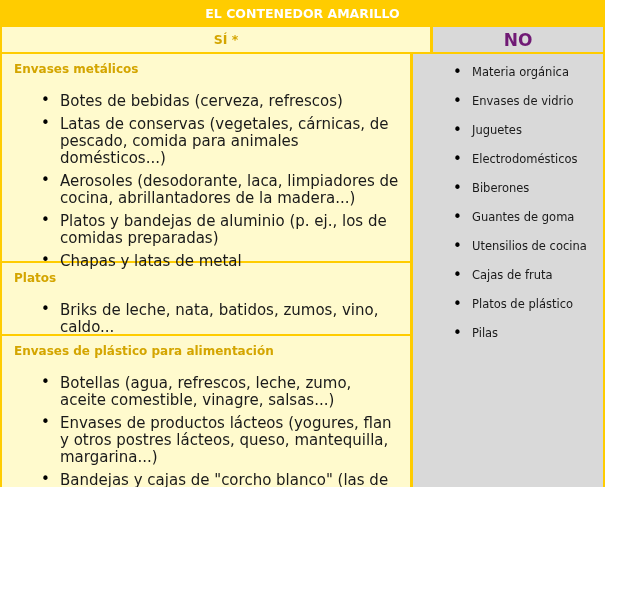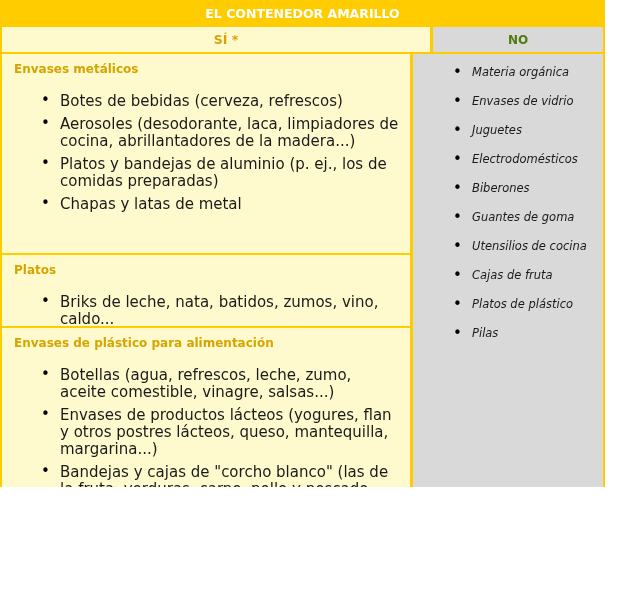--- a/index.html
+++ b/index.html
@@ -47,22 +47,22 @@
     box-sizing: content-box;
     background: var(--pale-yellow);
     border-right: 3px solid var(--gold);
     color: var(--heading-text);
     font-weight: bold; font-size: 12.5px;
     display: flex; align-items: center; justify-content: center; padding-left: 20px;
   }
   .subheader-no {
     flex: 1;
     background: var(--gray);
-    color: #4d7c0f;
-    font-weight: bold; font-size: 12px;
+    color: #701a75;
+    font-weight: bold; font-size: 17px;
     display: flex; align-items: center; justify-content: center;
   }
   .content-row {
     flex: 1;
     display: flex;
     min-height: 0;
     overflow: hidden;
   }
   .yes-col {
     width: 408px; flex: 0 0 408px;
@@ -102,21 +102,20 @@
     content: "\2022";
     position: absolute;
     left: -19px; top: -1px;
     font-size: 15px;
     color: #000000;
   }
   .no-col {
     flex: 1;
     background: var(--gray);
     overflow: hidden;
-    font-style: italic;
   }
   ul.no-list {
     list-style: none;
     margin: 0;
     padding: 4px 8px 0 59px;
   }
   ul.no-list li {
     position: relative;
     color: var(--body-text);
     font-size: 11.5px;
@@ -151,20 +150,21 @@
     </div>
 
     <div class="content-row">
 
       <div class="yes-col">
 
         <div class="section section-1">
           <div class="section-heading">Envases metálicos</div>
           <ul class="yes-list">
             <li>Botes de bebidas (cerveza, refrescos)</li>
+            <li>Latas de conservas (vegetales, cárnicas, de pescado, comida para animales domésticos...)</li>
             <li>Aerosoles (desodorante, laca, limpiadores de cocina, abrillantadores de la madera...)</li>
             <li>Platos y bandejas de aluminio (p. ej., los de comidas preparadas)</li>
             <li>Chapas y latas de metal</li>
           </ul>
         </div>
 
         <div class="section section-2">
           <div class="section-heading">Platos</div>
           <ul class="yes-list">
             <li>Briks de leche, nata, batidos, zumos, vino, caldo...</li>

